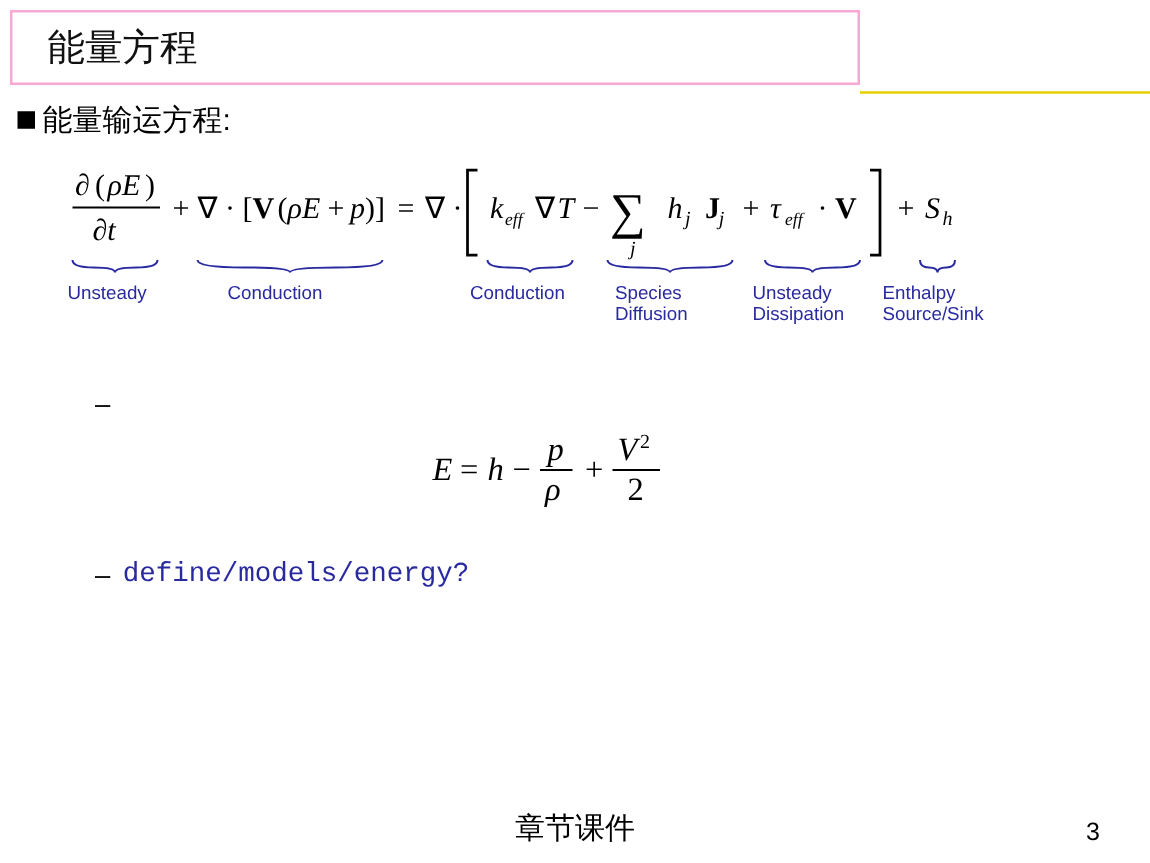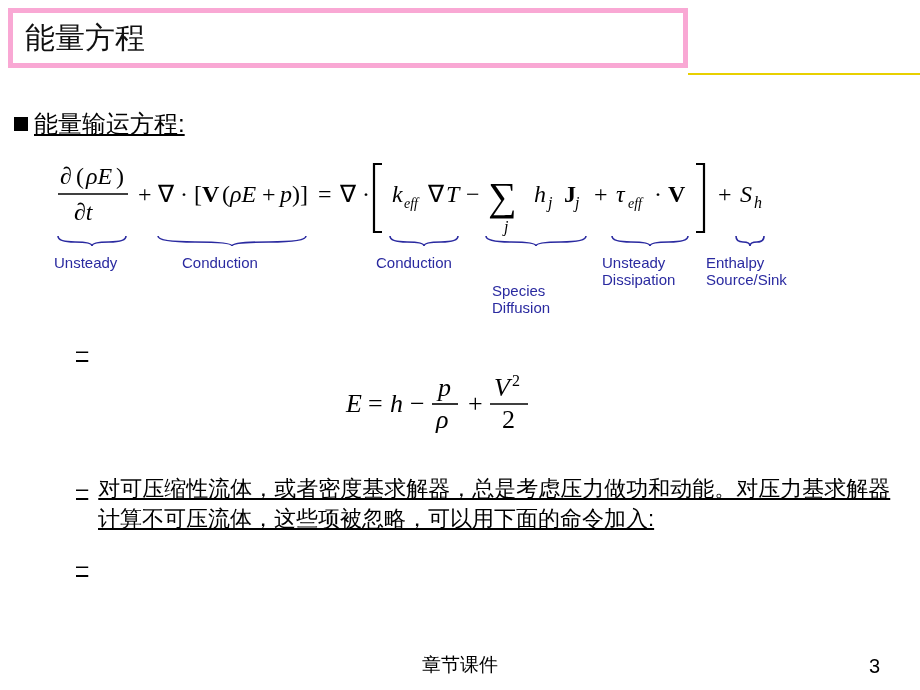--- a/index.html
+++ b/index.html
@@ -10,43 +10,42 @@
     font-family: "Microsoft YaHei", "SimSun", Arial, sans-serif;
     position: relative;
     overflow: hidden;
   }
   .title-box {
     position: absolute;
     top: 8px;
     left: 8px;
     width: 680px;
     height: 60px;
-    border: 5px solid #f9a8d4;
+    border: 2px solid #f9a8d4;
     display: flex;
     align-items: center;
-    padding-left: 12px;
+    padding-left: 28px;
   }
   .title-text {
     font-size: 30px;
     color: #111;
   }
   .yellow-rule {
     position: absolute;
     top: 73px;
     left: 688px;
     right: 0;
     height: 2px;
     background: #e8d000;
   }
   .content {
     position: absolute;
-    top: 108px;
+    top: 80px;
     left: 14px;
     right: 14px;
-    text-decoration: underline;
   }
   .bullet-line {
     display: flex;
     align-items: center;
     font-size: 24px;
     color: #000;
     margin-bottom: 18px;
   }
   .square-bullet {
     display: inline-block;
@@ -98,21 +97,21 @@
     line-height: 1.35;
     margin-bottom: 20px;
     text-indent: -22px;
     padding-left: 22px;
   }
   .footer-label {
     position: absolute;
     bottom: 12px;
     width: 100%;
     text-align: center;
-    font-size: 19px;
+    font-size: 24px;
     color: #000;
   }
   .page-num {
     position: absolute;
     bottom: 12px;
     right: 40px;
     font-size: 20px;
     color: #000;
     font-family: Arial, sans-serif;
   }
@@ -199,21 +198,21 @@
         <path d="M 444 2 q 0 6 25 6 q 25 0 25 4 q 0 -4 25 -4 q 25 0 25 -6"></path>
         <path d="M 570 2 q 0 6 19 6 q 19 0 19 4 q 0 -4 19 -4 q 19 0 19 -6"></path>
         <path d="M 694 2 q 0 6 7 6 q 7 0 7 4 q 0 -4 7 -4 q 7 0 7 -6"></path>
       </g>
     </svg>
 
     <div class="annot-row" style="top:96px;">
       <div class="annot" style="left:12px; width:80px;">Unsteady</div>
       <div class="annot" style="left:140px; width:100px;">Conduction</div>
       <div class="annot" style="left:334px; width:100px;">Conduction</div>
-      <div class="annot" style="left:450px; width:90px; white-space:pre-line;margin-top:28px;">Species
+      <div class="annot" style="left:450px; width:90px; white-space:pre-line;">Species
 Diffusion</div>
       <div class="annot" style="left:560px; width:100px; white-space:pre-line;">Unsteady
 Dissipation</div>
       <div class="annot" style="left:664px; width:100px; white-space:pre-line;">Enthalpy
 Source/Sink</div>
     </div>
   </div>
 
   <div class="sub-item">
     <span class="dash">–</span>
@@ -231,24 +230,22 @@
         <text x="96" y="56">ρ</text>
         <text x="128" y="40" font-style="normal">+</text>
         <text x="154" y="24">V</text>
         <text x="172" y="14" font-size="16" font-style="normal">2</text>
         <line x1="150" y1="32" x2="188" y2="32" stroke="#000" stroke-width="1.6"></line>
         <text x="162" y="56" font-style="normal">2</text>
       </g>
     </svg>
   </div>
 
-  <div class="para">
-    <span class="dash">–</span><span>对可压缩性流体，或者密度基求解器，总是考虑压力做功和动能。对压力基求解器计算不可压流体，这些项被忽略，可以用下面的命令加入:</span>
-  </div>
 
   <div class="sub-item cmd">
     <span class="dash">–</span>
+    <span>define/models/energy?</span>
   </div>
 
 </div>
 
 <div class="footer-label">章节课件</div>
 <div class="page-num">3</div>
 
 </body></html>

